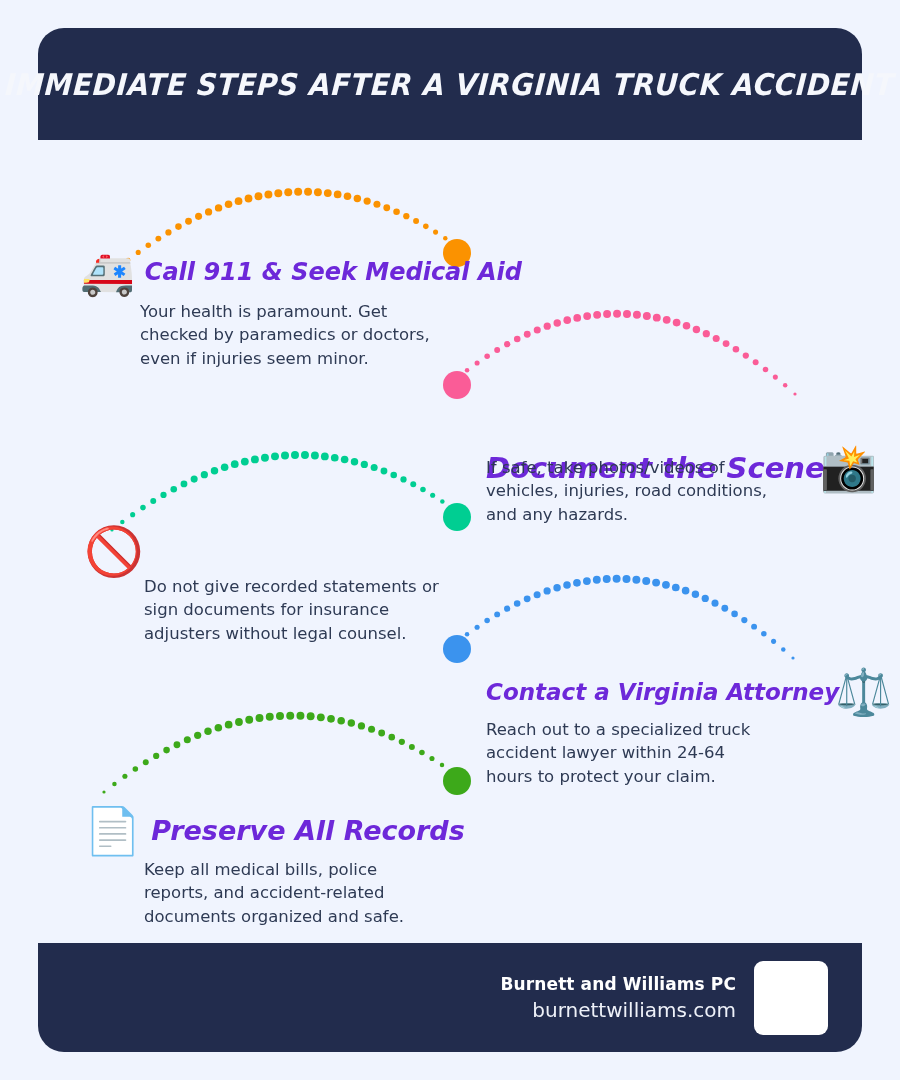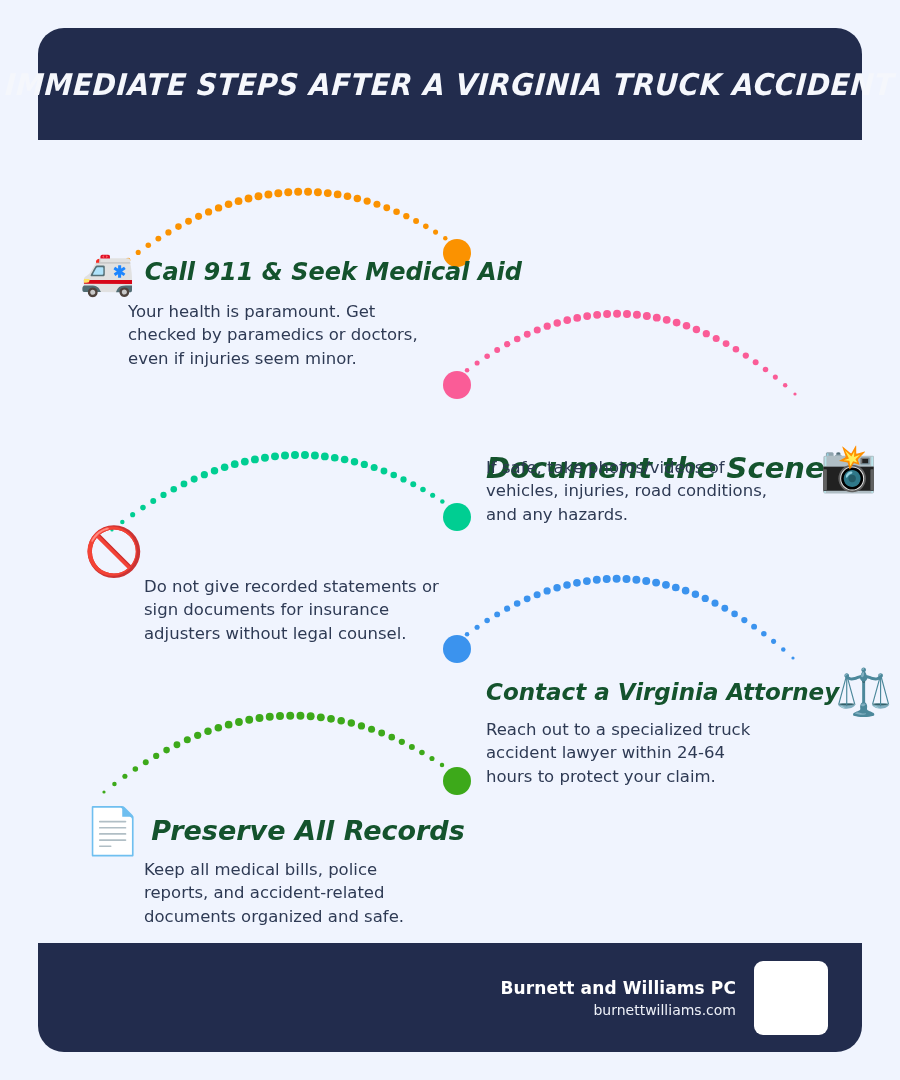--- a/index.html
+++ b/index.html
@@ -55,21 +55,21 @@
     display:flex;
     align-items:center;
     white-space:nowrap;
   }
   .step-icon {
     font-family:"DejaVu Sans", sans-serif;
     line-height:1;
     display:inline-block;
   }
   .step-title {
-    color:#14532d;
+    color:#6d28d9;
     font-family:"DejaVu Sans", sans-serif;
     font-style:italic;
     font-weight:700;
     line-height:1.05;
     white-space:nowrap;
   }
   .step-body {
     color:#2e3a54;
     font-family:"DejaVu Sans", sans-serif;
     font-size:16.5px;
@@ -102,21 +102,21 @@
     gap:4px;
   }
   .footer-company {
     color:#ffffff;
     font-size:17px;
     font-weight:700;
     letter-spacing:0.1px;
   }
   .footer-site {
     color:#eef1f8;
-    font-size:14px;
+    font-size:20px;
     font-weight:400;
   }
   .footer-logo {
     width:74px; height:74px;
     background:#ffffff;
     border-radius:9px;
     flex:none;
   }
 </style>
 </head>
@@ -322,21 +322,21 @@
       <div class="marker" style="left: 443px; top: 503px; width: 28px; height: 28px; background: rgb(0, 206, 146);"></div>
       <div class="marker" style="left: 443px; top: 635px; width: 28px; height: 28px; background: rgb(59, 147, 238);"></div>
       <div class="marker" style="left: 443px; top: 767px; width: 28px; height: 28px; background: rgb(61, 169, 26);"></div>
     </div>
 
   <div id="steps-layer">
       <div class="step step-head left" style="left: 80px; top: 251px;">
         <span class="step-icon" style="font-size: 44px;">🚑</span>
         <span class="step-title" style="font-size: 24px;">Call 911 &amp; Seek Medical Aid</span>
       </div>
-      <div class="step step-body" style="left: 128px; top: 300px; width: 290px;">Your health is paramount. Get checked by paramedics or doctors, even if injuries seem minor.</div>
+      <div class="step step-body" style="left: 140px; top: 300px; width: 290px;">Your health is paramount. Get checked by paramedics or doctors, even if injuries seem minor.</div>
       <div class="step step-head right" style="left: 486px; top: 405px; margin-top: 40px;">
         <span class="step-title" style="font-size: 29px;">Document the Scene</span>
         <span class="step-icon" style="font-size: 46px;">📸</span>
       </div>
       <div class="step step-body" style="left: 486px; top: 456px; width: 290px;">If safe, take photos/videos of vehicles, injuries, road conditions, and any hazards.</div>
       <div class="step step-head left" style="left: 84px; top: 527px;">
         <span class="step-icon" style="font-size: 48px;">🚫</span>
       </div>
       <div class="step step-body" style="left: 144px; top: 575px; width: 300px;">Do not give recorded statements or sign documents for insurance adjusters without legal counsel.</div>
       <div class="step step-head right" style="left: 486px; top: 669px;">

